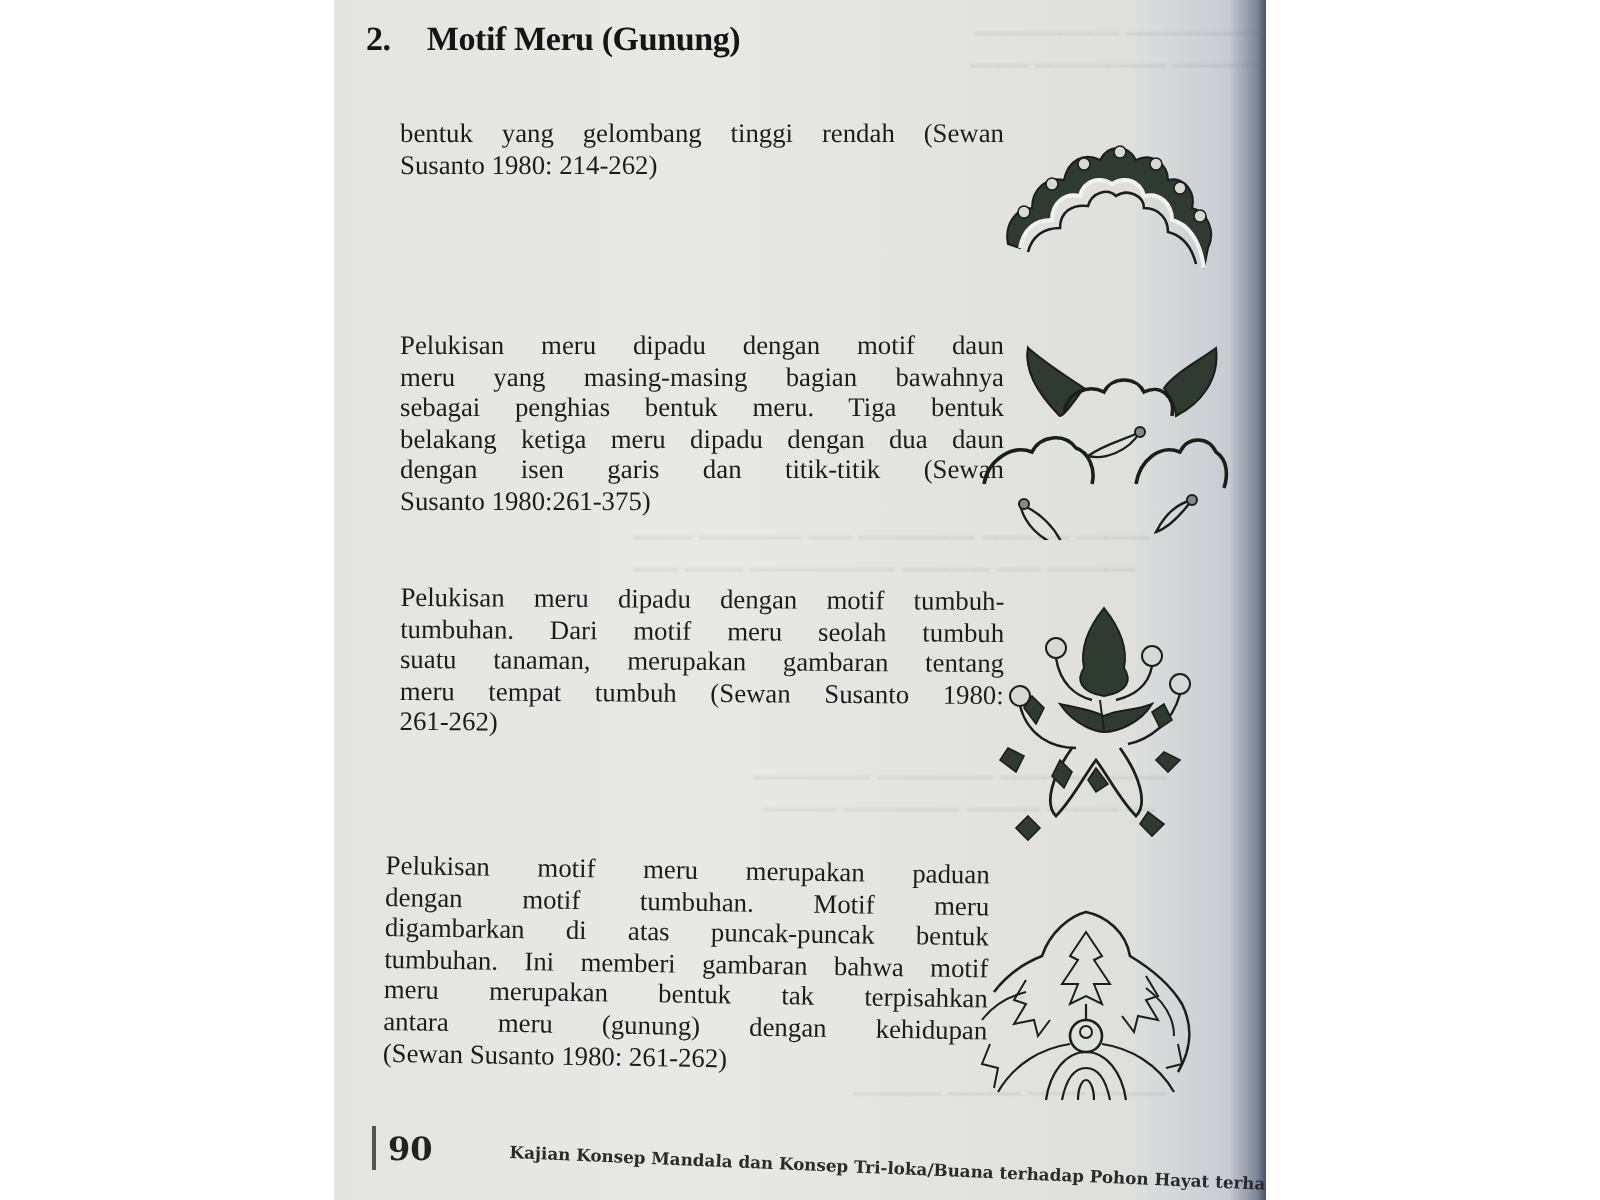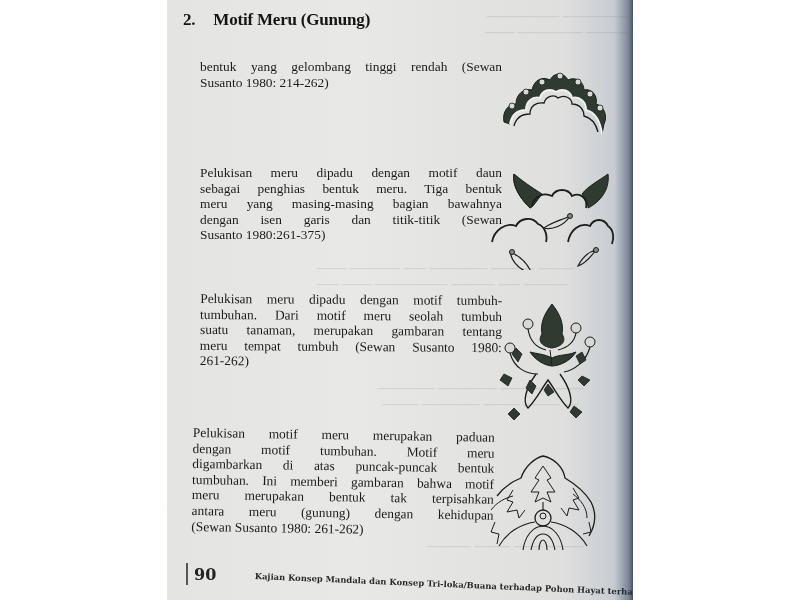--- a/index.html
+++ b/index.html
@@ -67,22 +67,23 @@
     <span class="num">2.</span><span>Motif Meru (Gunung)</span>
   </div>
 
   <div class="para p1">
     <span class="line">bentuk yang gelombang tinggi rendah (Sewan</span>
     <span class="line last">Susanto 1980: 214-262)</span>
   </div>
 
   <div class="para p2">
     <span class="line">Pelukisan meru dipadu dengan motif daun</span>
+    <span class="line">meru yang masing-masing bagian bawahnya</span>
     <span class="line">sebagai penghias bentuk meru. Tiga bentuk</span>
-    <span class="line">meru yang masing-masing bagian bawahnya</span>
+    <span class="line">belakang ketiga meru dipadu dengan dua daun</span>
     <span class="line">dengan isen garis dan titik-titik  (Sewan</span>
     <span class="line last">Susanto 1980:261-375)</span>
   </div>
 
   <div class="para p3">
     <span class="line">Pelukisan meru dipadu dengan motif tumbuh-</span>
     <span class="line">tumbuhan. Dari motif meru seolah tumbuh</span>
     <span class="line">suatu tanaman, merupakan gambaran tentang</span>
     <span class="line">meru tempat tumbuh (Sewan Susanto 1980:</span>
     <span class="line last">261-262)</span>

